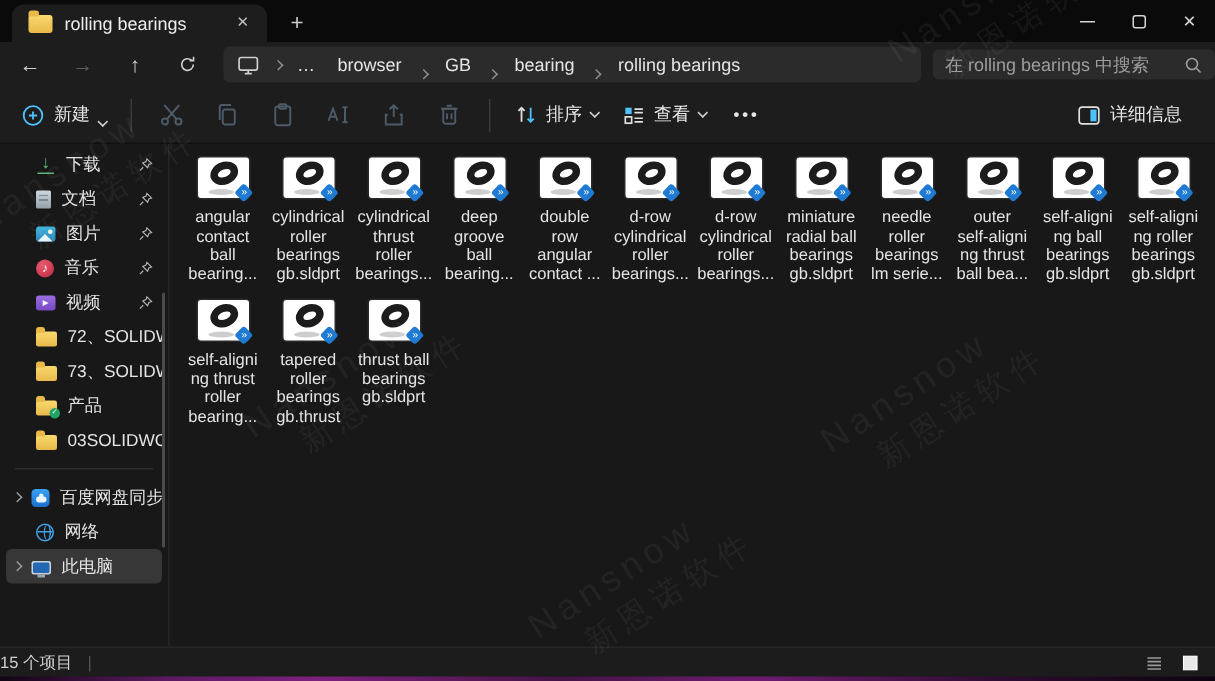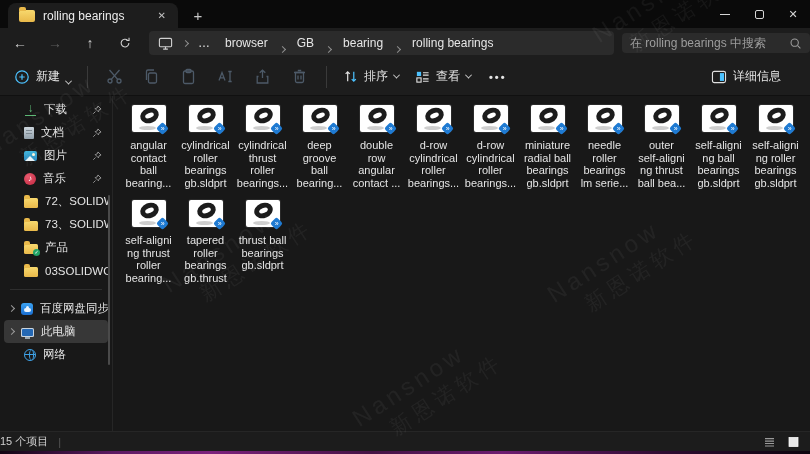--- a/index.html
+++ b/index.html
@@ -46,21 +46,21 @@
   .toolbar { position:absolute; left:0; top:58px; width:100%; height:38px; background:#1d1d1d;
              border-bottom:1px solid #101010; display:flex; align-items:center; }
   .tool-btn { background:none; border:none; color:#e6e6e6; font-size:12px; font-family:inherit;
               display:flex; align-items:center; gap:6px; padding:6px 8px; border-radius:4px; }
   .tool-btn.icon-only { padding:6px 10px; }
   .tb-sep { width:1px; height:22px; background:#3a3a3a; margin:0 8px; flex:none; }
   .chev-down { width:5px; height:5px; border-right:1.2px solid #cfcfcf; border-bottom:1.2px solid #cfcfcf;
                transform:rotate(45deg) translate(-1px,-1px); display:inline-block; }
   .tool-spacer { flex:1; }
   .more-dots { letter-spacing:2px; font-weight:bold; color:#e6e6e6; font-size:11px; }
-  .details-btn { margin-right:21px; }
+  .details-btn { margin-right:14px; }
 
   
   .sidebar { position:absolute; left:0; top:96px; width:113px; bottom:23px; background:#181818;
              border-right:1px solid #262626; padding-top:2px; overflow:hidden; }
   .side-row { display:flex; align-items:center; height:23px; margin:0 4px; padding-left:20px;
               border-radius:4px; cursor:default; }
   .side-row.has-chev { padding-left:5px; }
   .side-row.selected { background:#373737; }
   .tree-chev { width:5px; height:5px; border-right:1.1px solid #9a9a9a; border-bottom:1.1px solid #9a9a9a;
                transform:rotate(-45deg); margin-right:7px; flex:none; }
@@ -324,20 +324,30 @@
           <span class="sicon sicon-music"></span>
           <span class="side-label">音乐</span>
           <span class="pin">
             <svg width="10" height="10" viewBox="0 0 16 16">
               <path d="M9.5 1.5l5 5-2.9 1-1.4 3.4-5.1-5.1 3.4-1.4z" fill="none" stroke="#b5b5b5" stroke-width="1.2"></path>
               <path d="M5.6 10.4L2 14" stroke="#b5b5b5" stroke-width="1.2"></path>
             </svg>
           </span>
         </div>
         <div class="side-row">
+          <span class="sicon sicon-videos"></span>
+          <span class="side-label">视频</span>
+          <span class="pin">
+            <svg width="10" height="10" viewBox="0 0 16 16">
+              <path d="M9.5 1.5l5 5-2.9 1-1.4 3.4-5.1-5.1 3.4-1.4z" fill="none" stroke="#b5b5b5" stroke-width="1.2"></path>
+              <path d="M5.6 10.4L2 14" stroke="#b5b5b5" stroke-width="1.2"></path>
+            </svg>
+          </span>
+        </div>
+        <div class="side-row">
           <span class="sicon sicon-folder"></span>
           <span class="side-label">72、SOLIDWO</span>
         </div>
         <div class="side-row">
           <span class="sicon sicon-folder"></span>
           <span class="side-label">73、SOLIDWO</span>
         </div>
         <div class="side-row">
           <span class="sicon sicon-folder-sync"></span>
           <span class="side-label">产品</span>
@@ -347,28 +357,28 @@
           <span class="side-label">03SOLIDWORK</span>
         </div>
       </div>
     <div class="side-divider"></div>
     <div id="side-tree">
         <div class="side-row has-chev">
           <span class="tree-chev"></span>
           <span class="sicon sicon-baidu"></span>
           <span class="side-label">百度网盘同步空</span>
         </div>
+        <div class="side-row">
+          <span class="sicon sicon-network"></span>
+          <span class="side-label">网络</span>
+        </div>
         <div class="side-row has-chev selected">
           <span class="tree-chev"></span>
           <span class="sicon sicon-computer"></span>
           <span class="side-label">此电脑</span>
-        </div>
-        <div class="side-row">
-          <span class="sicon sicon-network"></span>
-          <span class="side-label">网络</span>
         </div>
       </div>
     <div class="side-scrollbar"></div>
   </div>
 
   <div class="content">
     <div class="file-grid" id="file-grid">
         <div class="file-item">
           <div class="thumb">
             <span class="donut-shadow"></span>

